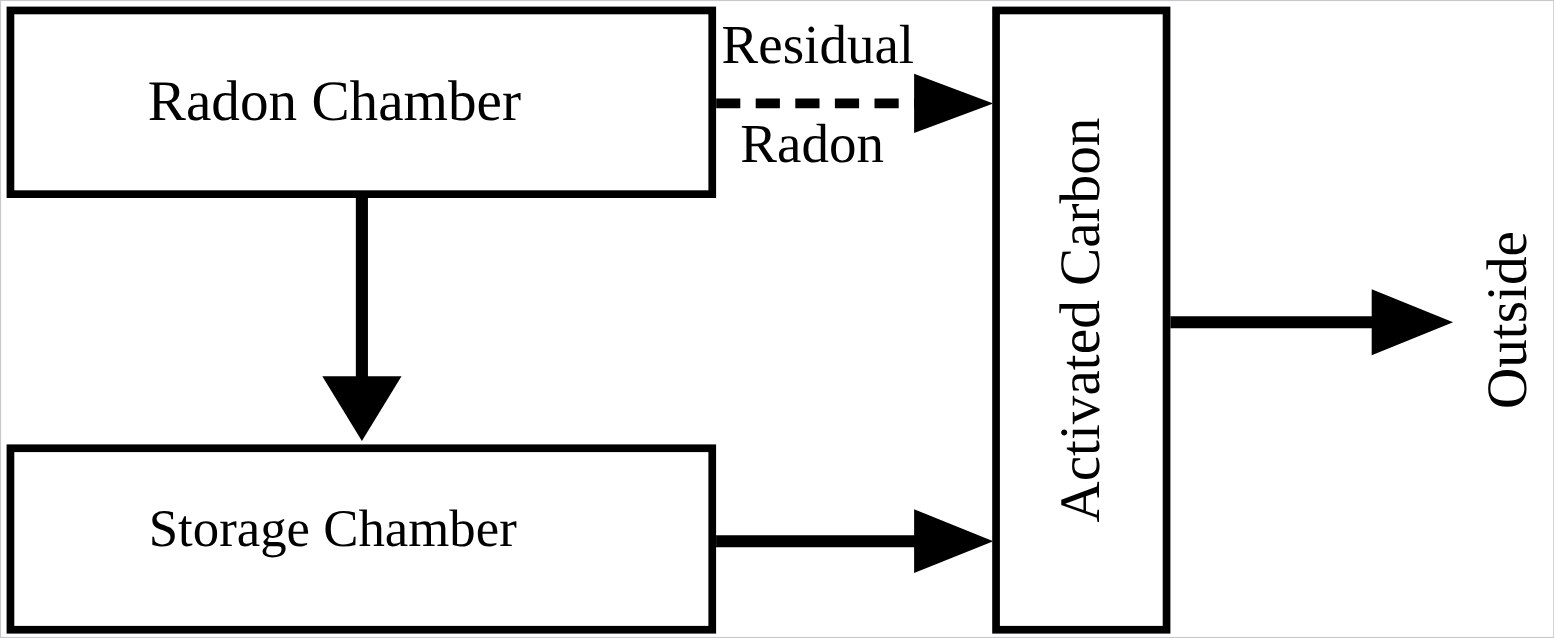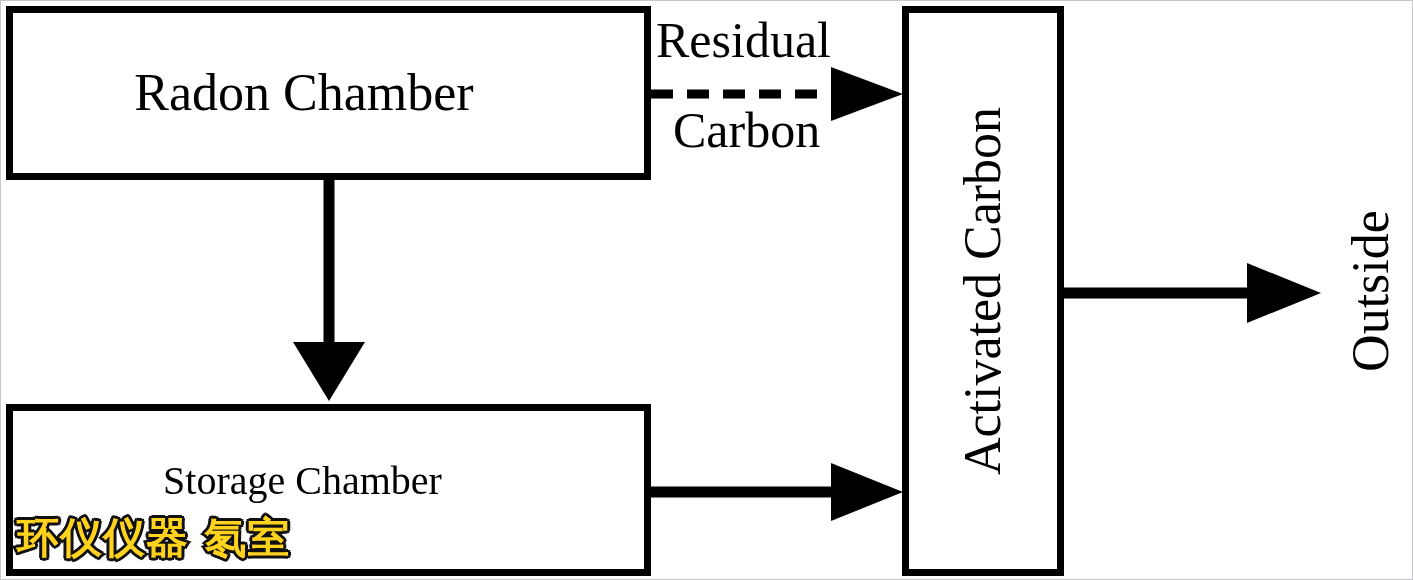--- a/index.html
+++ b/index.html
@@ -36,21 +36,21 @@
   #radon-chamber-label {
     left: 5px; top: 5px; width: 596px; height: 174px;
     display: flex; align-items: center; justify-content: center;
     font-size: 52px;
   }
   
   #storage-chamber { left: 5px; top: 403px; width: 645px; height: 172px; }
   #storage-chamber-label {
     left: 5px; top: 403px; width: 581px; height: 172px;
     display: flex; align-items: center; justify-content: center;
-    font-size: 40px;
+    font-size: 48px;
     padding-bottom: 18px;
     box-sizing: border-box;
     padding-left: 12px;
   }
   
   #activated-carbon { left: 901px; top: 5px; width: 162px; height: 570px; }
   #activated-carbon-label {
     left: 901px; top: 5px; width: 162px; height: 570px;
     display: flex; align-items: center; justify-content: center;
     font-size: 52px;
@@ -150,17 +150,16 @@
   <div class="box" id="activated-carbon"></div>
   <div class="box-label" id="activated-carbon-label">
       <span>Activated Carbon</span>
     </div>
 
   <div class="box-label" id="outside-label">
       <span>Outside</span>
     </div>
 
   <div class="edge-label" id="residual-label">Residual</div>
-  <div class="edge-label" id="radon-word-label">Carbon</div>
+  <div class="edge-label" id="radon-word-label">Radon</div>
 
-  <div id="watermark">环仪仪器 氡室</div>
 
 </div>
 
 </body></html>

